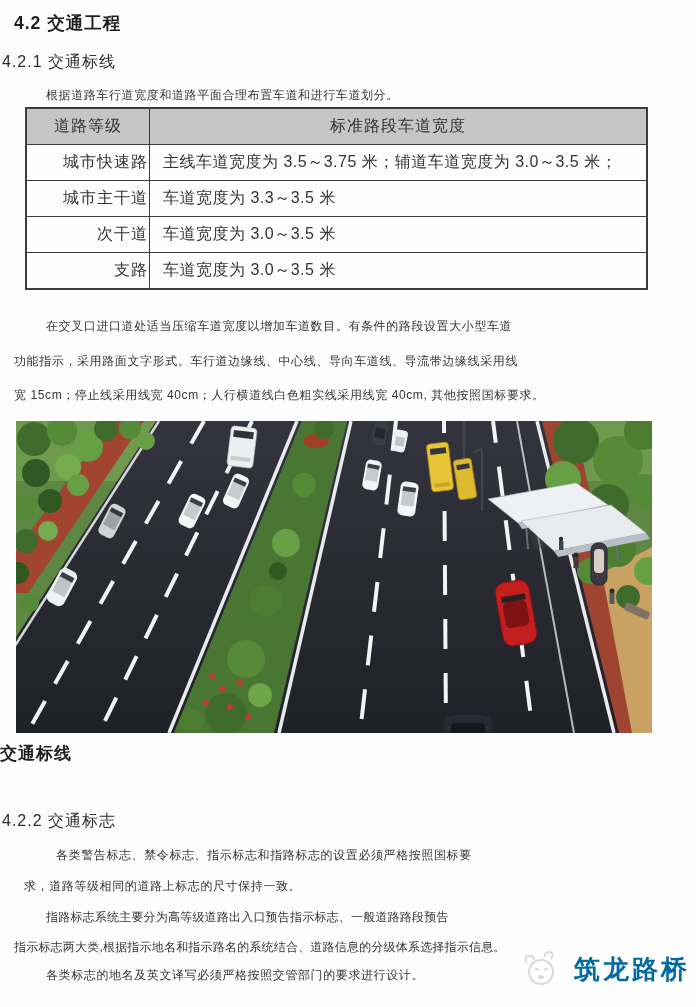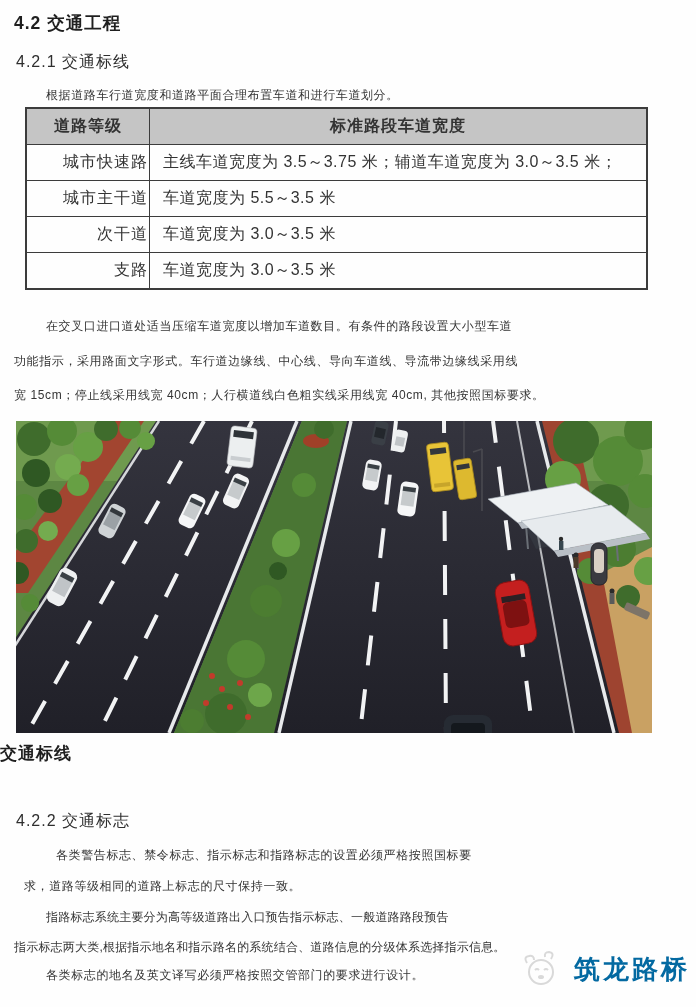--- a/index.html
+++ b/index.html
@@ -1,34 +1,34 @@
 <!DOCTYPE html>
 <html><head>
 <meta charset="utf-8">
 <style>
   html,body{margin:0;padding:0;background:#ffffff;}
   #page{position:relative;width:696px;height:1007px;background:#fefefe;overflow:hidden;
         font-family:"Liberation Sans","DejaVu Sans",sans-serif;color:#333333;}
   .abs{position:absolute;}
   .h1{left:14px;top:11px;font-size:17.5px;font-weight:bold;color:#1f1f1f;letter-spacing:1px;}
-  .h2{left:16px;font-size:16px;color:#2e2e2e;letter-spacing:1px;}
+  .h2{left:2px;font-size:16px;color:#2e2e2e;letter-spacing:1px;}
   .h2a{top:52px;}
   .h2b{top:811px;}
   .para{left:14px;width:672px;font-size:12px;color:#343434;letter-spacing:0.6px;
         white-space:pre-line;text-indent:32px;}
   .p-intro{top:82px;line-height:26px;}
   .p-after{top:309px;line-height:34.5px;}
   .p-s2a{top:840px;line-height:31px;margin-left:10px;}
   .p-s2b{top:902px;line-height:30px;letter-spacing:0.2px;}
   .p-s2c{top:960px;line-height:30px;}
   .tablewrap{left:25px;top:107px;width:623px;}
   table.spec{border-collapse:collapse;width:100%;table-layout:fixed;
              border:2px solid #3c3c3c;font-size:16px;color:#333;}
   table.spec th,table.spec td{border:1px solid #3c3c3c;height:33px;vertical-align:middle;}
-  table.spec th{background:#c5c5c5;font-weight:bold;text-align:center;letter-spacing:1px;}
+  table.spec th{background:#c5c5c5;font-weight:normal;text-align:center;letter-spacing:1px;}
   table.spec td.c1{text-align:right;width:120px;letter-spacing:1px;}
   table.spec td.c2{text-align:left;padding-left:13px;letter-spacing:0.5px;}
   .figure{left:16px;top:421px;width:636px;height:312px;}
   .caption{left:0;top:742px;width:696px;text-align:left;font-size:17px;
            font-weight:bold;color:#1f1f1f;letter-spacing:1px;}
   .watermark{right:6px;top:949px;display:flex;align-items:center;gap:7px;color:#d6d6d6;}
   .watermark .wm-text{font-size:26px;letter-spacing:3px;color:#0369a1;font-weight:bold;}
 </style>
 </head>
 <body>
@@ -47,21 +47,21 @@
           <th>标准路段车道宽度</th>
         </tr>
       </thead>
       <tbody>
         <tr>
           <td class="c1">城市快速路</td>
           <td class="c2">主线车道宽度为 3.5～3.75 米；辅道车道宽度为 3.0～3.5 米；</td>
         </tr>
         <tr>
           <td class="c1">城市主干道</td>
-          <td class="c2">车道宽度为 5.5～3.5 米</td>
+          <td class="c2">车道宽度为 3.3～3.5 米</td>
         </tr>
         <tr>
           <td class="c1">次干道</td>
           <td class="c2">车道宽度为 3.0～3.5 米</td>
         </tr>
         <tr>
           <td class="c1">支路</td>
           <td class="c2">车道宽度为 3.0～3.5 米</td>
         </tr>
       </tbody>

